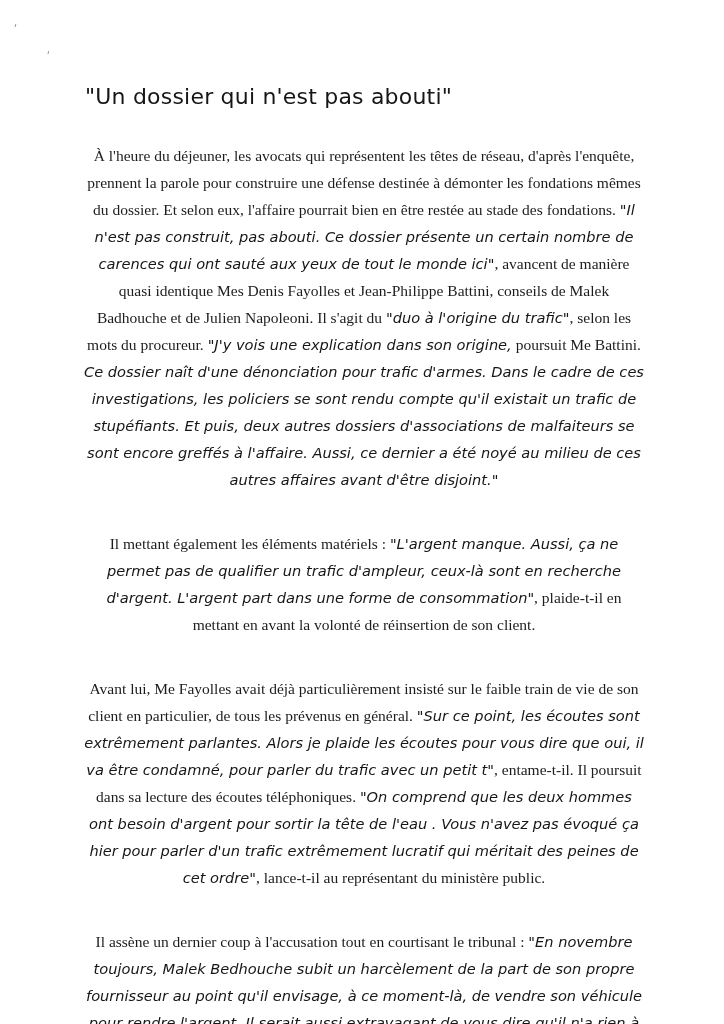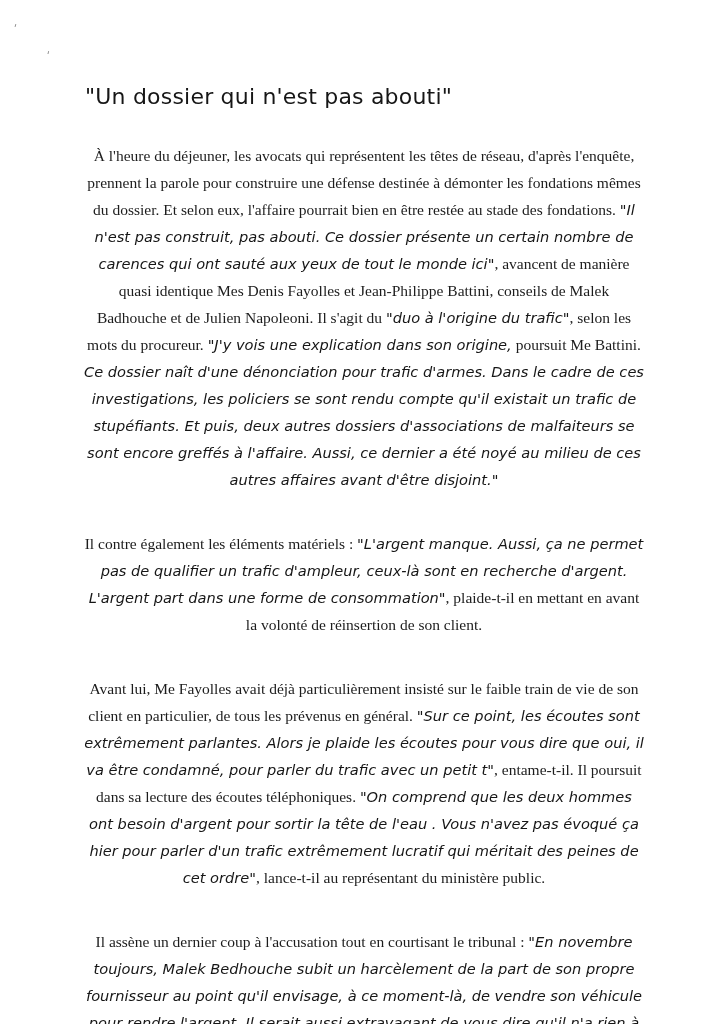--- a/index.html
+++ b/index.html
@@ -64,18 +64,18 @@
 
 <div class="page">
 
   <span class="speckle speckle-1">'</span>
   <span class="speckle speckle-2">'</span>
 
   <h1 class="title">"Un dossier qui n'est pas abouti"</h1>
 
   <div class="body-block">
     <p class="para"><span class="plain">À l'heure du déjeuner, les avocats qui représentent les têtes de réseau, d'après l'enquête, prennent la parole pour construire une défense destinée à démonter les fondations mêmes du dossier. Et selon eux, l'affaire pourrait bien en être restée au stade des fondations. </span><span class="quote">"Il n'est pas construit, pas abouti. Ce dossier présente un certain nombre de carences qui ont sauté aux yeux de tout le monde ici"</span><span class="plain">, avancent de manière quasi identique Mes Denis Fayolles et Jean-Philippe Battini, conseils de Malek Badhouche et de Julien Napoleoni. Il s'agit du </span><span class="quote">"duo à l'origine du trafic"</span><span class="plain">, selon les mots du procureur. </span><span class="quote">"J'y vois une explication dans son origine,</span><span class="plain"> poursuit Me Battini. </span><span class="quote">Ce dossier naît d'une dénonciation pour trafic d'armes. Dans le cadre de ces investigations, les policiers se sont rendu compte qu'il existait un trafic de stupéfiants. Et puis, deux autres dossiers d'associations de malfaiteurs se sont encore greffés à l'affaire. Aussi, ce dernier a été noyé au milieu de ces autres affaires avant d'être disjoint."</span></p>
-    <p class="para"><span class="plain">Il contre également les éléments matériels : </span><span class="quote">"L'argent manque. Aussi, ça ne permet pas de qualifier un trafic d'ampleur, ceux-là sont en recherche d'argent. L'argent part dans une forme de consommation"</span><span class="plain">, plaide-t-il en mettant en avant la volonté de réinsertion de son client.</span></p>
+    <p class="para"><span class="plain">Il mettant également les éléments matériels : </span><span class="quote">"L'argent manque. Aussi, ça ne permet pas de qualifier un trafic d'ampleur, ceux-là sont en recherche d'argent. L'argent part dans une forme de consommation"</span><span class="plain">, plaide-t-il en mettant en avant la volonté de réinsertion de son client.</span></p>
     <p class="para"><span class="plain">Avant lui, Me Fayolles avait déjà particulièrement insisté sur le faible train de vie de son client en particulier, de tous les prévenus en général. </span><span class="quote">"Sur ce point, les écoutes sont extrêmement parlantes. Alors je plaide les écoutes pour vous dire que oui, il va être condamné, pour parler du trafic avec un petit t"</span><span class="plain">, entame-t-il. Il poursuit dans sa lecture des écoutes téléphoniques. </span><span class="quote">"On comprend que les deux hommes ont besoin d'argent pour sortir la tête de l'eau . Vous n'avez pas évoqué ça hier pour parler d'un trafic extrêmement lucratif qui méritait des peines de cet ordre"</span><span class="plain">, lance-t-il au représentant du ministère public.</span></p>
     <p class="para"><span class="plain">Il assène un dernier coup à l'accusation tout en courtisant le tribunal : </span><span class="quote">"En novembre toujours, Malek Bedhouche subit un harcèlement de la part de son propre fournisseur au point qu'il envisage, à ce moment-là, de vendre son véhicule pour rendre l'argent. Il serait aussi extravagant de vous dire qu'il n'a rien à faire dans cette affaire, que de soutenir qu'il s'agit d'un trafic structuré</span></p>
   </div>
 
 </div>
 
 </body></html>

